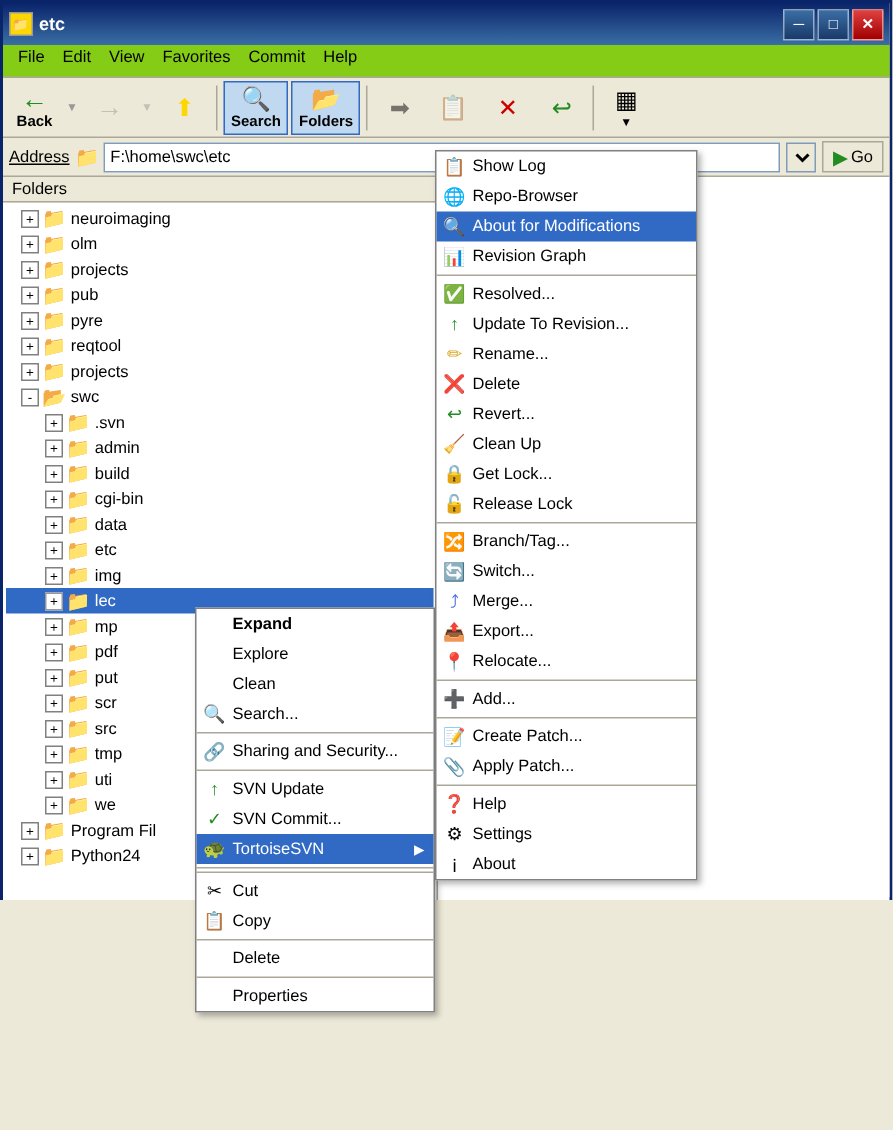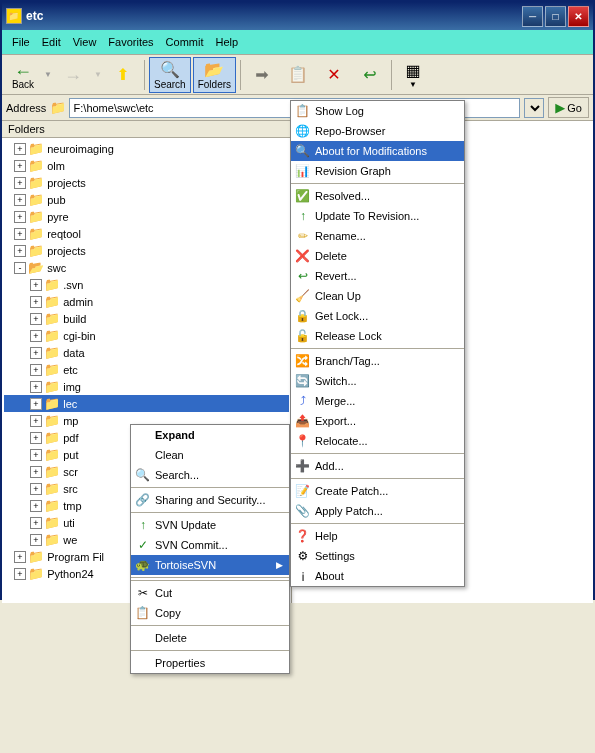--- a/index.html
+++ b/index.html
@@ -56,25 +56,24 @@
       background: linear-gradient(to bottom, #3A6EA5, #1A3A6A);
       color: white;
       font-size: 10px;
       display: flex; align-items: center; justify-content: center;
       cursor: pointer;
     }
     .title-btn.close { background: linear-gradient(to bottom, #E04040, #A00000); }
 
     
     .menu-bar {
-      background: #5eead4;
+      background: #84cc16;
       height: 22px;
       display: flex;
-      align-items: center;
-      padding: 12px 4px;
+      padding: 0 4px;
       border-bottom: 1px solid #ACA899;
     }
     .menu-item {
       padding: 2px 6px;
       cursor: pointer;
       font-size: 11px;
     }
 
     
     .toolbar {
@@ -97,34 +96,34 @@
     .tb-icon {
       width: 24px; height: 20px;
       display: flex; align-items: center; justify-content: center;
       font-size: 16px;
     }
     .tb-sep {
       width: 1px; height: 30px;
       background: #ACA899;
       margin: 0 2px;
     }
-    .tb-label { font-size: 10px; color: #000; }
+    .tb-label { font-size: 10px; color: #000; font-weight: bold; }
 
     
     .address-bar {
       height: 26px;
       background: #ECE9D8;
       border-bottom: 1px solid #ACA899;
       display: flex;
       align-items: center;
       padding: 0 4px;
       gap: 4px;
       font-size: 11px;
     }
-    .address-label { color: #000; }
+    .address-label { color: #000; text-decoration: underline; }
     .address-input {
       flex: 1;
       height: 20px;
       border: 1px solid #7F9DB9;
       background: white;
       padding: 0 4px;
       font-size: 11px;
     }
     .addr-go {
       display: flex; align-items: center; gap: 2px;
@@ -212,21 +211,21 @@
       position: absolute;
       left: 4px;
       width: 16px; height: 16px;
       display: flex; align-items: center; justify-content: center;
       font-size: 12px;
     }
 
     
     .ctx1 {
       left: 130px;
-      top: 424px;
+      top: 405px;
       width: 160px;
     }
     
     .ctx2 {
       left: 290px;
       top: 100px;
       width: 175px;
     }
 
     
@@ -509,20 +508,24 @@
   </div>
 </div>
 
 <div class="ctx-menu ctx1">
   <div class="ctx-item" style="font-weight:bold;">
     <span class="ctx-icon"></span>
     <span>Expand</span>
   </div>
   <div class="ctx-item">
     <span class="ctx-icon"></span>
+    <span>Explore</span>
+  </div>
+  <div class="ctx-item">
+    <span class="ctx-icon"></span>
     <span>Clean</span>
   </div>
   <div class="ctx-item">
     <span class="ctx-icon">🔍</span>
     <span>Search...</span>
   </div>
   <div class="ctx-sep"></div>
   <div class="ctx-item">
     <span class="ctx-icon">🔗</span>
     <span>Sharing and Security...</span>

